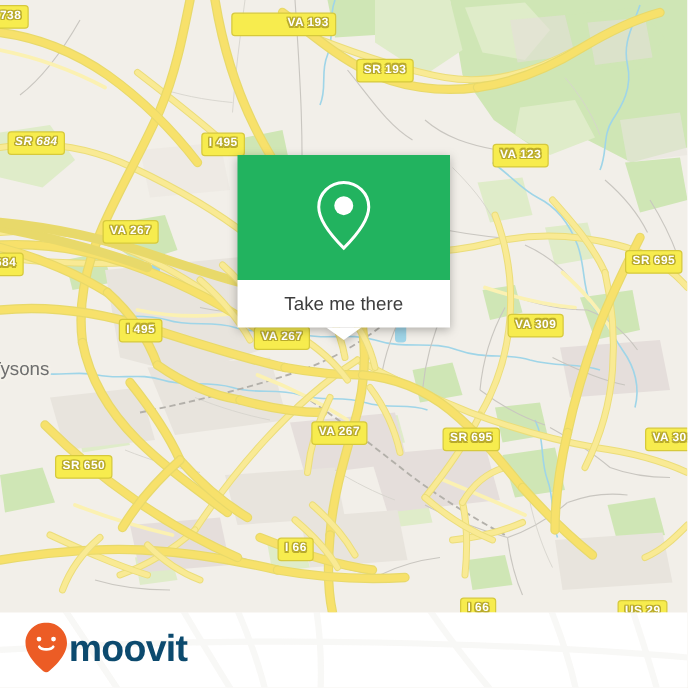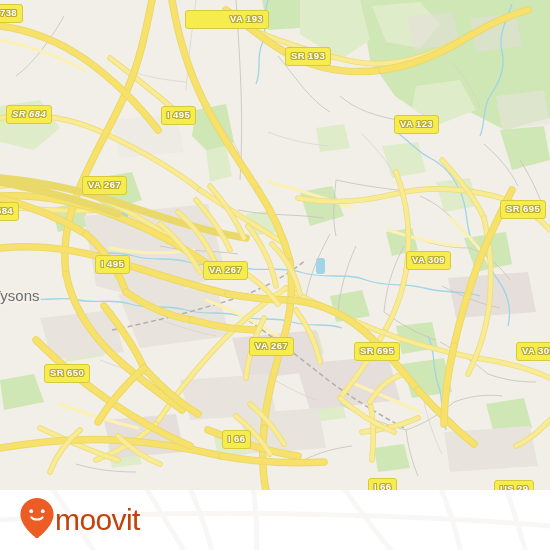--- a/index.html
+++ b/index.html
@@ -157,23 +157,23 @@
     white-space: nowrap;
     z-index: 2;
   }
   #brand {
     position: relative;
     display: flex;
     align-items: center;
     z-index: 2;
   }
   #brand-wordmark {
-    color: #c2410c;
+    color: #0c4a6e;
     font-size: 30px;
-    font-weight: normal;
+    font-weight: bold;
     letter-spacing: -0.6px;
     line-height: 1;
     margin-left: 1px;
   }
 </style>
 </head>
 <body>
 
 <div id="app">
 
@@ -501,20 +501,34 @@
     <div class="shield" style="left:406px; top:251px;">VA 309</div>
     <div class="shield" style="left:249px; top:337px;">VA 267</div>
     <div class="shield" style="left:354px; top:342px;">SR 695</div>
     <div class="shield" style="left:516px; top:342px;">VA 309</div>
     <div class="shield" style="left:44px;  top:364px;">SR 650</div>
     <div class="shield" style="left:222px; top:430px;">I 66</div>
     <div class="shield" style="left:368px; top:478px;">I 66</div>
     <div class="shield" style="left:494px; top:480px;">US 29</div>
   </div>
 
+  <div id="callout">
+    <div id="callout-head">
+      <span>
+        <svg width="48" height="58" viewBox="0 0 48 58" aria-hidden="true">
+          <path d="M24 3 C13 3 4 11.8 4 22.6 C4 34.5 18.5 50 24 55.5 C29.5 50 44 34.5 44 22.6 C44 11.8 35 3 24 3 Z" fill="none" stroke="#ffffff" stroke-width="2.4"></path>
+          <circle cx="24" cy="21.5" r="7.6" fill="#ffffff"></circle>
+        </svg>
+      </span>
+    </div>
+    <div id="callout-body">
+      <span id="callout-label">Take me there</span>
+    </div>
+    <div id="callout-tail"></div>
+  </div>
 
 
   <div id="bottombar">
     <svg id="bottombar-watermark" viewBox="0 0 550 550">
       <g fill="none" stroke="#e9e6e0" stroke-width="5">
         <path d="M40,470 C60,500 80,530 100,560"></path>
         <path d="M130,460 C150,495 170,528 190,560"></path>
         <path d="M250,470 C256,500 258,530 256,560"></path>
         <path d="M330,468 C350,498 372,528 396,556"></path>
         <path d="M430,462 C444,494 456,526 462,558"></path>

